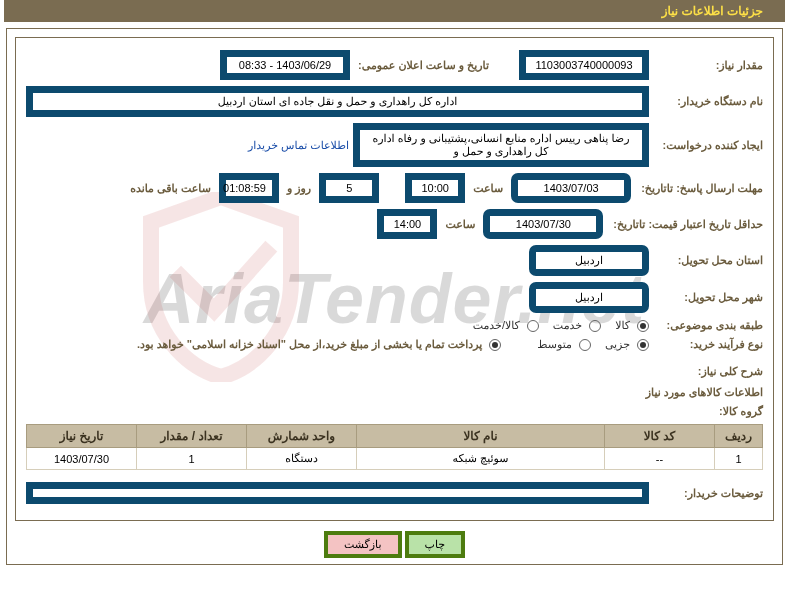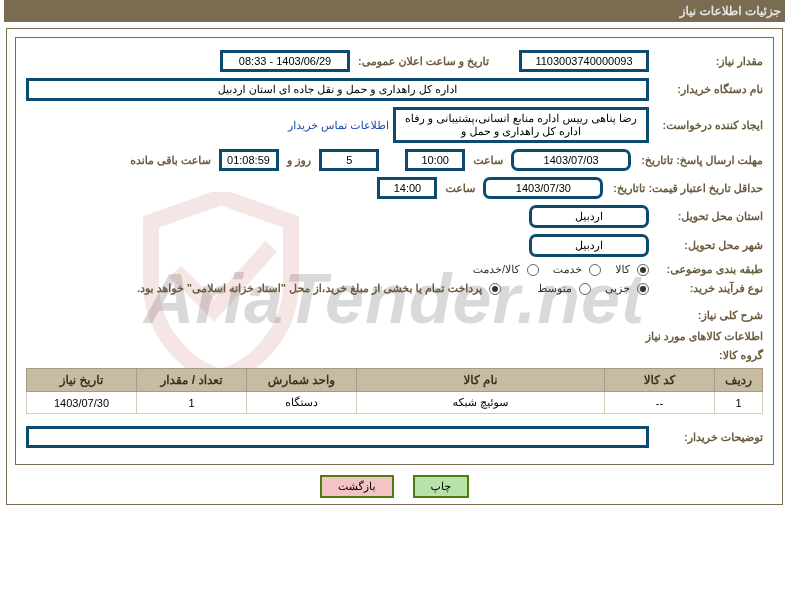--- a/index.html
+++ b/index.html
@@ -1,46 +1,46 @@
 <!DOCTYPE html>
 <html dir="rtl" lang="fa"><head>
 <meta charset="utf-8">
 <style>
 * { box-sizing: border-box; margin: 0; padding: 0; }
 body { font-family: Tahoma, Arial, sans-serif; font-size: 11px; background: #fff; direction: rtl; }
 .page { width: 789px; height: 598px; position: relative; overflow: hidden; }
 .watermark { position: absolute; top: 50%; left: 50%; transform: translate(-50%, -50%); font-size: 70px; font-weight: bold; font-style: italic; color: rgba(0,0,0,0.15); z-index: 0; pointer-events: none; letter-spacing: 1px; }
 .wm-shield { position: absolute; top: 48%; left: 28%; transform: translate(-50%,-50%); z-index:0; pointer-events:none; opacity:0.12; }
 .content { position: relative; z-index: 1; }
-.header { background: #7a6c51; color: #e5e5e5; padding: 4px 4px; font-weight: bold; font-size: 12px; text-align: right; margin: 0 4px; }
+.header { background: #7a6c51; color: #fde047; padding: 4px 22px; font-weight: bold; font-size: 12px; text-align: right; margin: 0 4px; }
 .outer { border: 1px solid #7a6c51; margin: 6px; padding: 0; }
 .panel { border: 1px solid #7a6c51; margin: 8px; padding: 12px 10px 10px 10px; background: transparent; }
 .row { display: flex; align-items: center; margin-bottom: 6px; gap: 4px; }
 .lbl { color: #6b5c3e; font-weight: bold; min-width: 110px; text-align: right; padding-left: 6px; }
-.fld { border: 3px solid #0c4a6e; background: #fff; padding: 2px 6px; min-height: 18px; text-align: center; font-size: 11px; }
+.fld { border: 7px solid #0c4a6e; background: #fff; padding: 2px 6px; min-height: 18px; text-align: center; font-size: 11px; }
 .fld-r { text-align: center; }
-.w260 { width: 256px; }
+.w260 { width: 296px; }
 .w130 { width: 130px; }
 .w120 { width: 120px; border-radius: 7px; }
 .w80 { width: 60px; }
 .w60 { width: 60px; }
 .flex1 { flex: 1; }
 .gap { width: 18px; }
 .link { color: #1a4da8; text-decoration: none; cursor: pointer; }
 .inline-lbl { color: #6b5c3e; font-weight: bold; padding: 0 4px; }
 .radio-group { display: flex; align-items: center; gap: 4px; }
 .radio { width: 12px; height: 12px; border: 1px solid #666; border-radius: 50%; display: inline-block; position: relative; margin-left: 3px; }
 .radio.checked::after { content: ''; width: 6px; height: 6px; background: #333; border-radius: 50%; position: absolute; top: 2px; left: 2px; }
 .radio-lbl { color: #333; padding-left: 10px; }
 .section-lbl { color: #6b5c3e; font-weight: bold; margin: 8px 0 6px 0; }
 table.items { width: 100%; border-collapse: collapse; margin-top: 4px; }
 table.items th { background: #c7bca3; color: #3b3220; border: 1px solid #a89c7f; padding: 4px 6px; font-size: 12px; font-weight: bold; text-align: center; }
 table.items td { border: 1px solid #d6ceba; padding: 4px 6px; text-align: center; background: #fff; font-size: 11px; }
 .btn-row { text-align: center; margin: 10px 0 6px 0; }
-.btn { border: 2px solid #4d7c0f; padding: 3px 16px; margin: 0 8px; font-family: Tahoma; font-size: 11px; cursor: pointer; }
+.btn { border: 4px solid #4d7c0f; padding: 3px 16px; margin: 0 0; font-family: Tahoma; font-size: 11px; cursor: pointer; }
 .btn-green { background: #b9e2a8; }
 .btn-pink { background: #f4c3c3; }
 .note { color: #6b5c3e; font-weight: bold; flex:1; text-align:right; }
 .two-line { display:flex; line-height:1.3; }
 </style>
 </head>
 <body>
 
 <div class="page">
   <div class="watermark">AriaTender.net</div>

